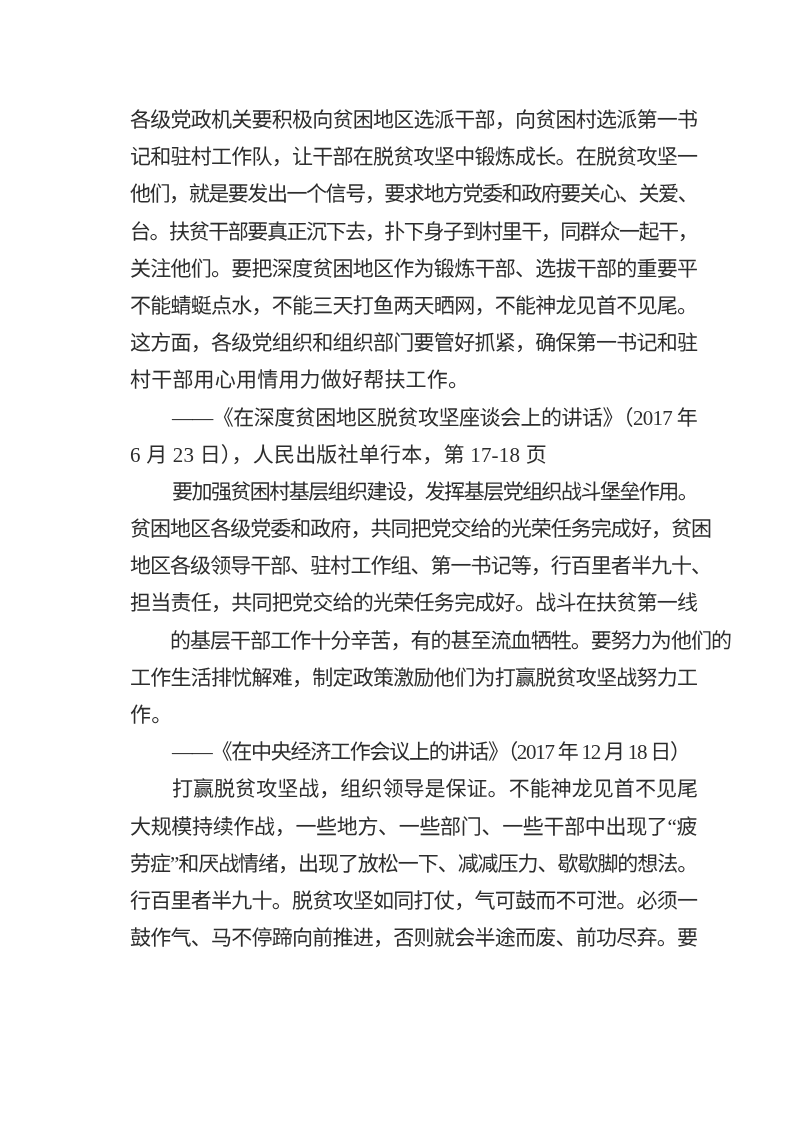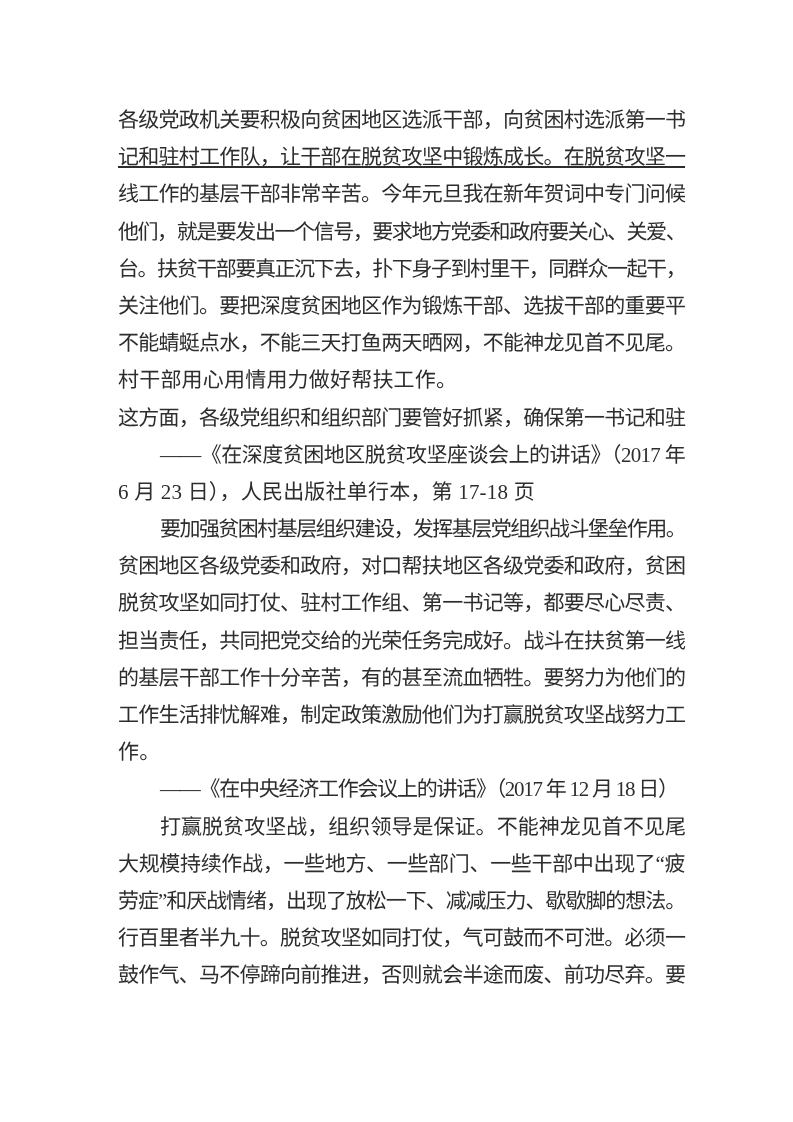--- a/index.html
+++ b/index.html
@@ -10,21 +10,21 @@
   .page {
     position: relative;
     width: 793px;
     height: 1122px;
     background: #ffffff;
     overflow: hidden;
     font-family: "Liberation Serif", "DejaVu Serif", serif;
   }
   .text-block {
     position: absolute;
-    left: 118px;
+    left: 130px;
     top: 102px;
     width: 567px;
     color: #2d2d2d;
   }
   .line {
     height: 37.2px;
     line-height: 37.2px;
     font-size: 21px;
     white-space: nowrap;
     text-align: left;
@@ -42,41 +42,40 @@
   }
 </style>
 </head>
 <body>
 
 <div class="page" style="background: rgb(255, 255, 255);">
   <div class="text-block" style="color: rgb(45, 45, 45);">
 
     <div>
       <div class="line j" style="letter-spacing: -0.964286px;">各级党政机关要积极向贫困地区选派干部，向贫困村选派第一书</div>
-      <div class="line j" style="letter-spacing: -0.964286px; text-decoration: underline;">记和驻村工作队，让干部在脱贫攻坚中锻炼成长。在脱贫攻坚一</div>
-      <div class="line j" style="letter-spacing: -0.964286px;">线工作的基层干部非常辛苦。今年元旦我在新年贺词中专门问候</div>
+      <div class="line j" style="letter-spacing: -0.964286px;">记和驻村工作队，让干部在脱贫攻坚中锻炼成长。在脱贫攻坚一</div>
       <div class="line j" style="letter-spacing: -1.65517px;">他们，就是要发出一个信号，要求地方党委和政府要关心、关爱、</div>
       <div class="line j" style="letter-spacing: -1.65517px;">台。扶贫干部要真正沉下去，扑下身子到村里干，同群众一起干，</div>
       <div class="line j" style="letter-spacing: -0.964286px;">关注他们。要把深度贫困地区作为锻炼干部、选拔干部的重要平</div>
       <div class="line j" style="letter-spacing: -0.964286px;">不能蜻蜓点水，不能三天打鱼两天晒网，不能神龙见首不见尾。</div>
+      <div class="line j" style="letter-spacing: -0.964286px;">这方面，各级党组织和组织部门要管好抓紧，确保第一书记和驻</div>
       <div class="line">村干部用心用情用力做好帮扶工作。</div>
-      <div class="line j" style="letter-spacing: -0.964286px;">这方面，各级党组织和组织部门要管好抓紧，确保第一书记和驻</div>
     </div>
 
     <div>
       <div class="line j indent" style="letter-spacing: -0.758621px;">——《在深度贫困地区脱贫攻坚座谈会上的讲话》（2017 年</div>
       <div class="line">6 月 23 日），人民出版社单行本，第 17-18 页</div>
     </div>
 
     <div>
       <div class="line j indent" style="letter-spacing: -1.74074px;">要加强贫困村基层组织建设，发挥基层党组织战斗堡垒作用。</div>
-      <div class="line j" style="letter-spacing: -0.964286px;">贫困地区各级党委和政府，对口帮扶地区各级党委和政府，贫困</div>
-      <div class="line j" style="letter-spacing: -0.964286px;">脱贫攻坚如同打仗、驻村工作组、第一书记等，都要尽心尽责、</div>
+      <div class="line j" style="letter-spacing: -0.964286px;">贫困地区各级党委和政府，共同把党交给的光荣任务完成好，贫困</div>
+      <div class="line j" style="letter-spacing: -0.964286px;">地区各级领导干部、驻村工作组、第一书记等，行百里者半九十、</div>
       <div class="line j" style="letter-spacing: -0.964286px;">担当责任，共同把党交给的光荣任务完成好。战斗在扶贫第一线</div>
-      <div class="line j" style="letter-spacing: -0.964286px;">的基层干部工作十分辛苦，有的甚至流血牺牲。要努力为他们的</div>
+      <div class="line j" style="letter-spacing: -0.964286px; margin-left: 40px;">的基层干部工作十分辛苦，有的甚至流血牺牲。要努力为他们的</div>
       <div class="line j" style="letter-spacing: -0.964286px;">工作生活排忧解难，制定政策激励他们为打赢脱贫攻坚战努力工</div>
       <div class="line">作。</div>
     </div>
 
     <div>
       <div class="line indent" style="letter-spacing: -1.25714px;">——《在中央经济工作会议上的讲话》（2017 年 12 月 18 日）</div>
     </div>
 
     <div>
       <div class="line j indent" style="letter-spacing: -1px;">打赢脱贫攻坚战，组织领导是保证。不能神龙见首不见尾</div>

